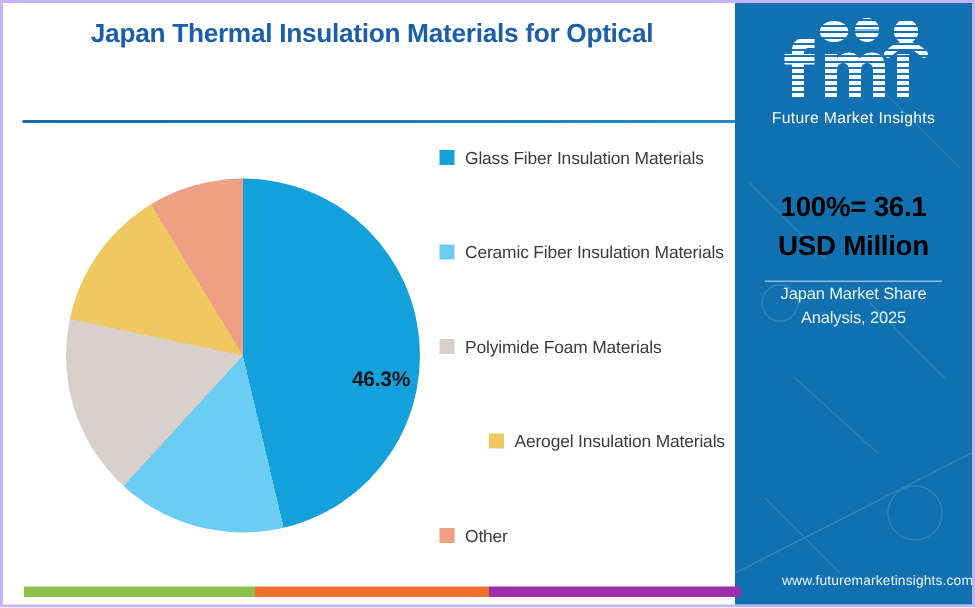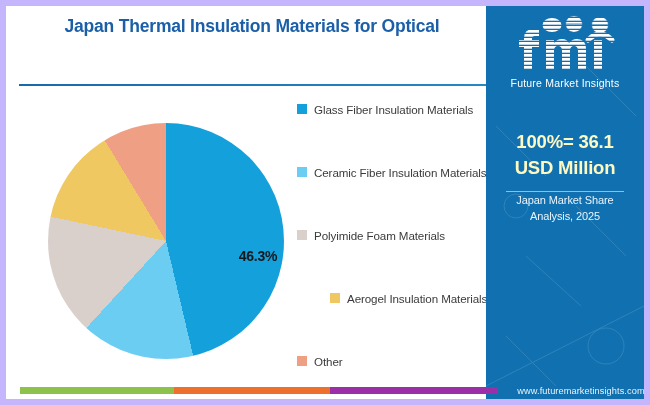--- a/index.html
+++ b/index.html
@@ -12,21 +12,21 @@
     background: #ffffff;
     font-family: "Liberation Sans", sans-serif;
     overflow: hidden;
   }
   .page {
     position: relative;
     width: 650px;
     height: 405px;
     background: #ffffff;
     box-sizing: border-box;
-    border: 6px solid #c4b5fd;
+    border: 2px solid #c4b5fd;
     overflow: hidden;
   }
 
   
   .header {
     position: absolute;
     left: 0;
     top: 0;
     width: 492px;
     height: 80px;
@@ -165,21 +165,21 @@
   .stat-block {
     position: absolute;
     left: 0;
     top: 123px;
     width: 158px;
     text-align: center;
   }
   .stat-value {
     font-size: 18.5px;
     font-weight: bold;
-    color: #fef9c3;
+    color: #000000;
     line-height: 26px;
     letter-spacing: -0.2px;
   }
   .stat-rule {
     margin: 10px auto 0 auto;
     width: 118px;
     height: 1px;
     background: rgba(255,255,255,0.55);
   }
   .stat-caption {

